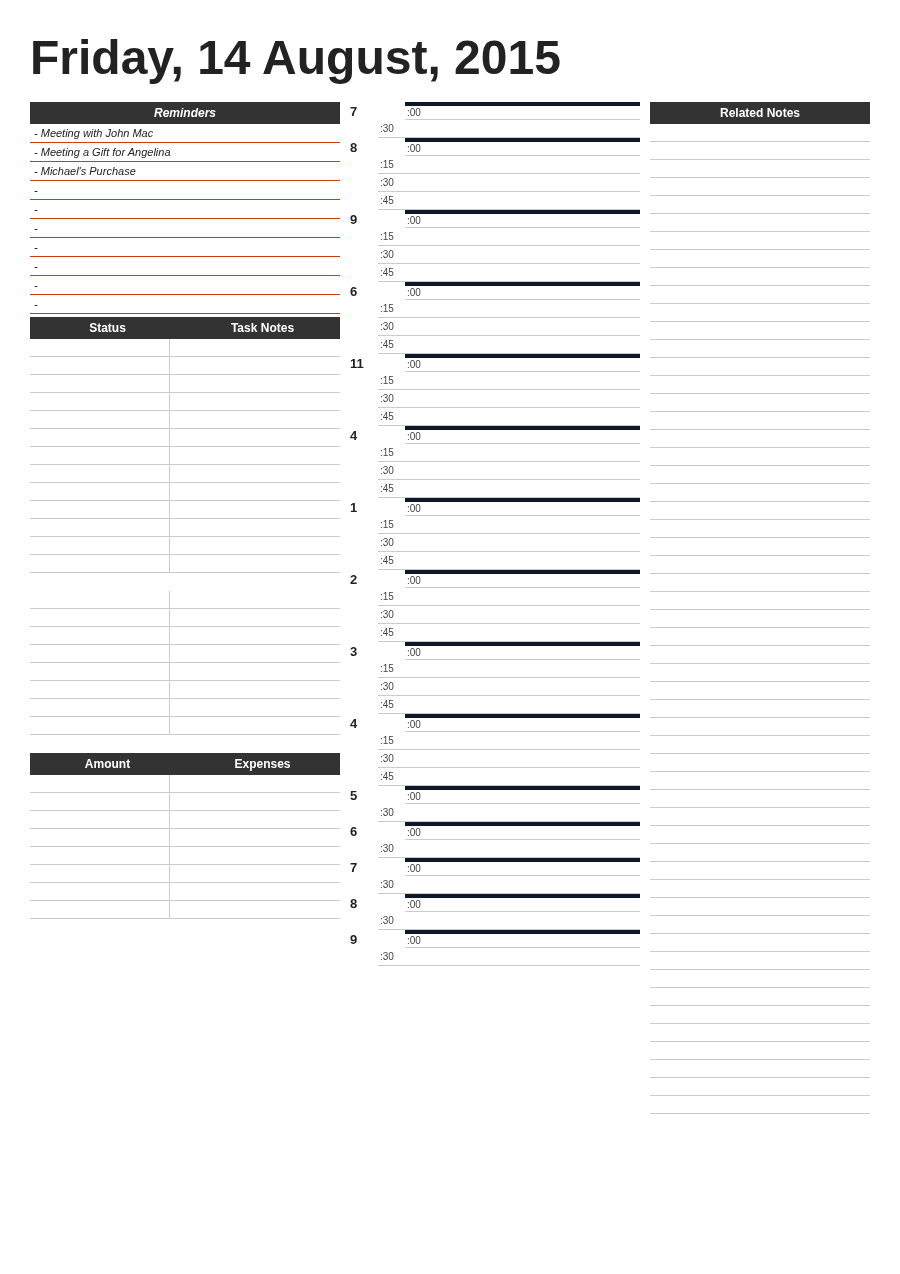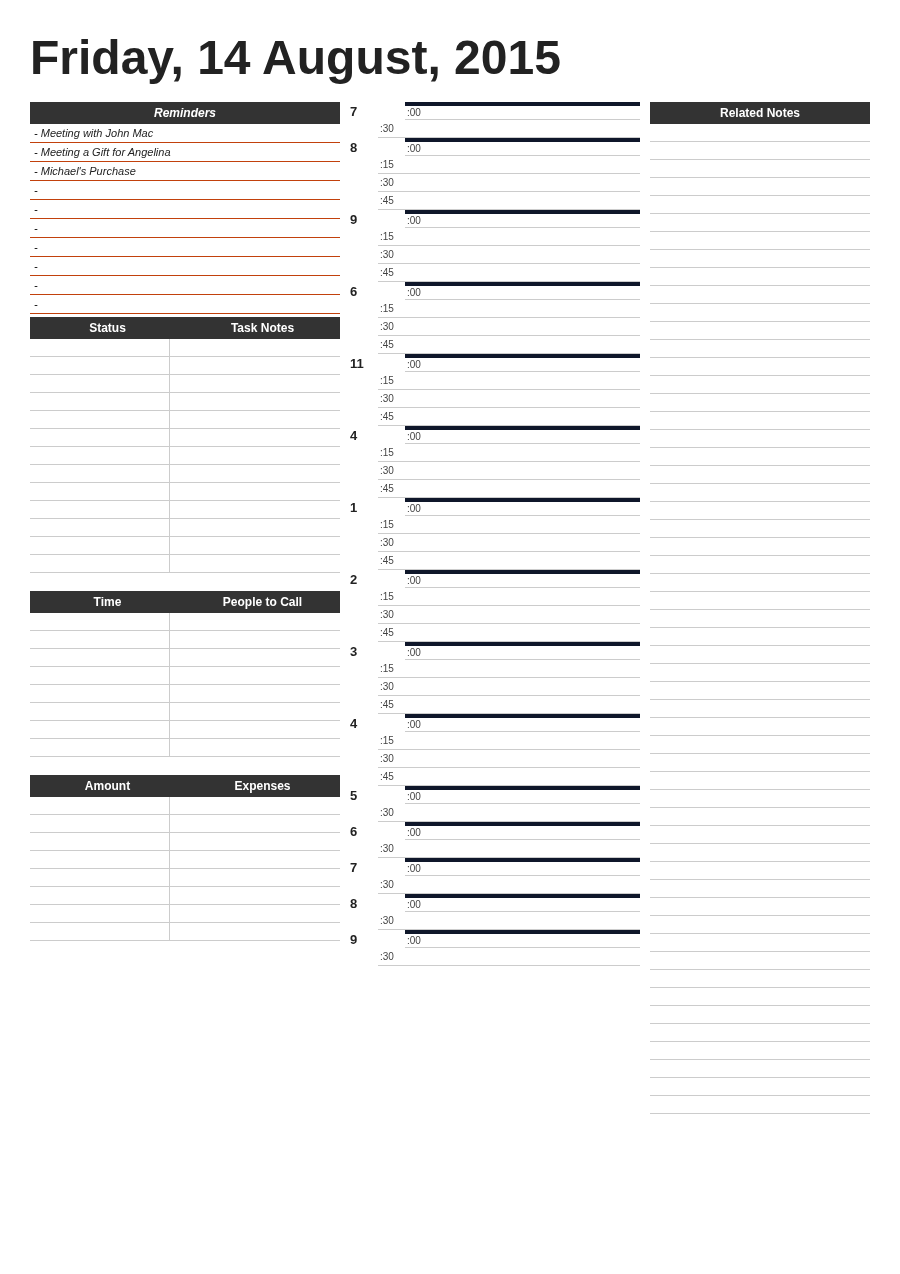--- a/index.html
+++ b/index.html
@@ -276,24 +276,20 @@
             <div class="tasklist-task"></div>
           </div>
           <div class="tasklist-row">
             <div class="tasklist-status"></div>
             <div class="tasklist-task"></div>
           </div>
         </div>
     </div>
 
     <div class="time-section">
-      <div class="section-header">
-        <span class="col-half">Time</span>
-        <span class="col-half">People to Call</span>
-      </div>
       <div id="time-rows">
           <div class="time-row">
             <div class="time-time"></div>
             <div class="time-person"></div>
           </div>
           <div class="time-row">
             <div class="time-time"></div>
             <div class="time-person"></div>
           </div>
           <div class="time-row">

